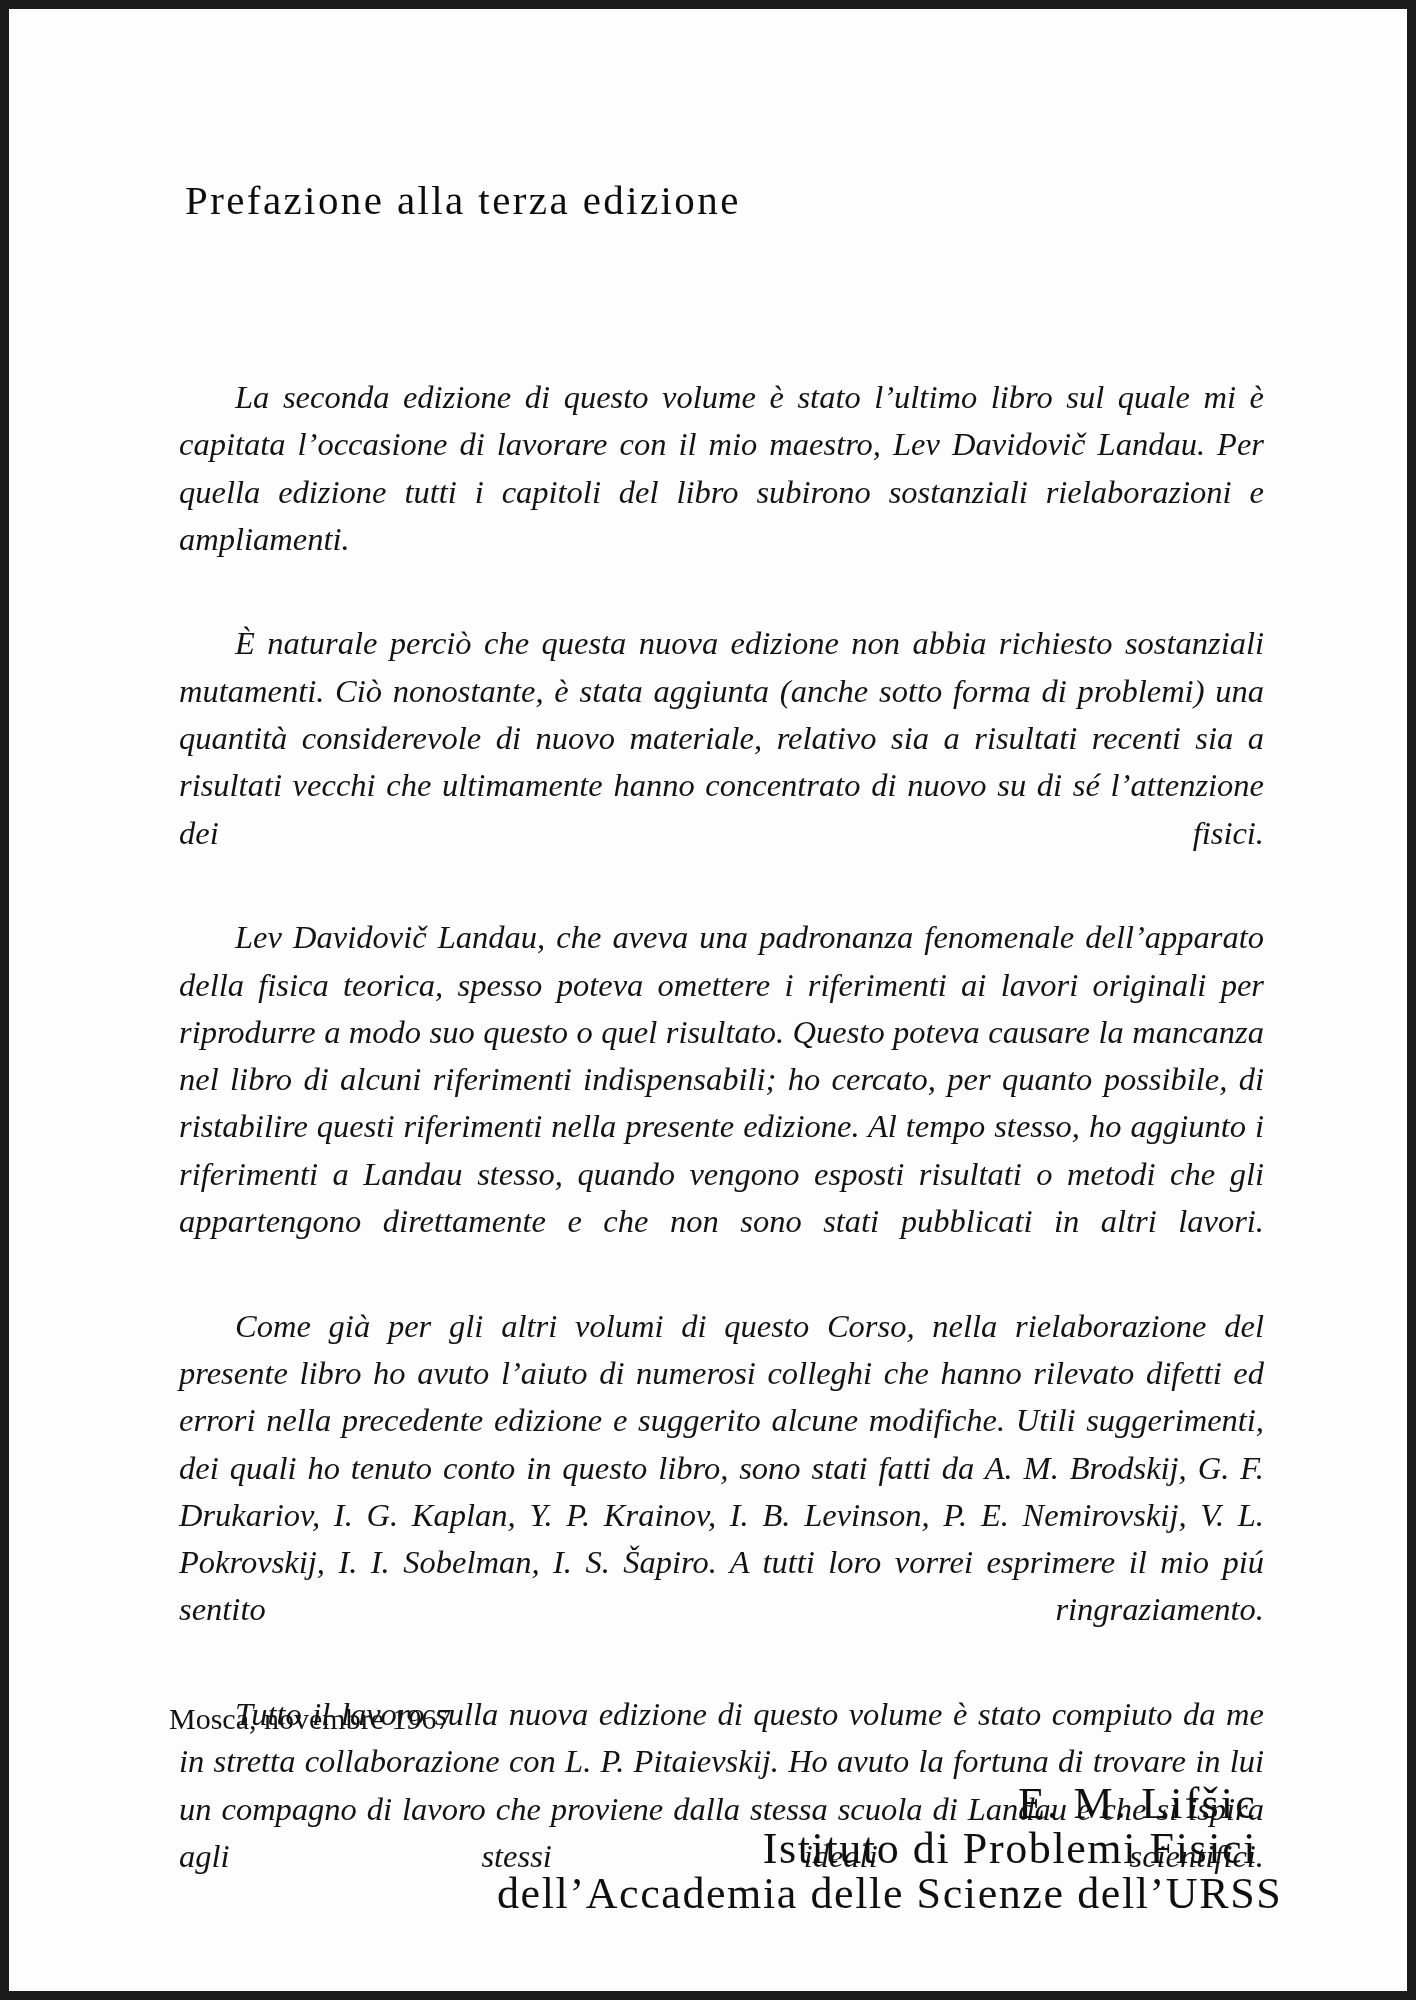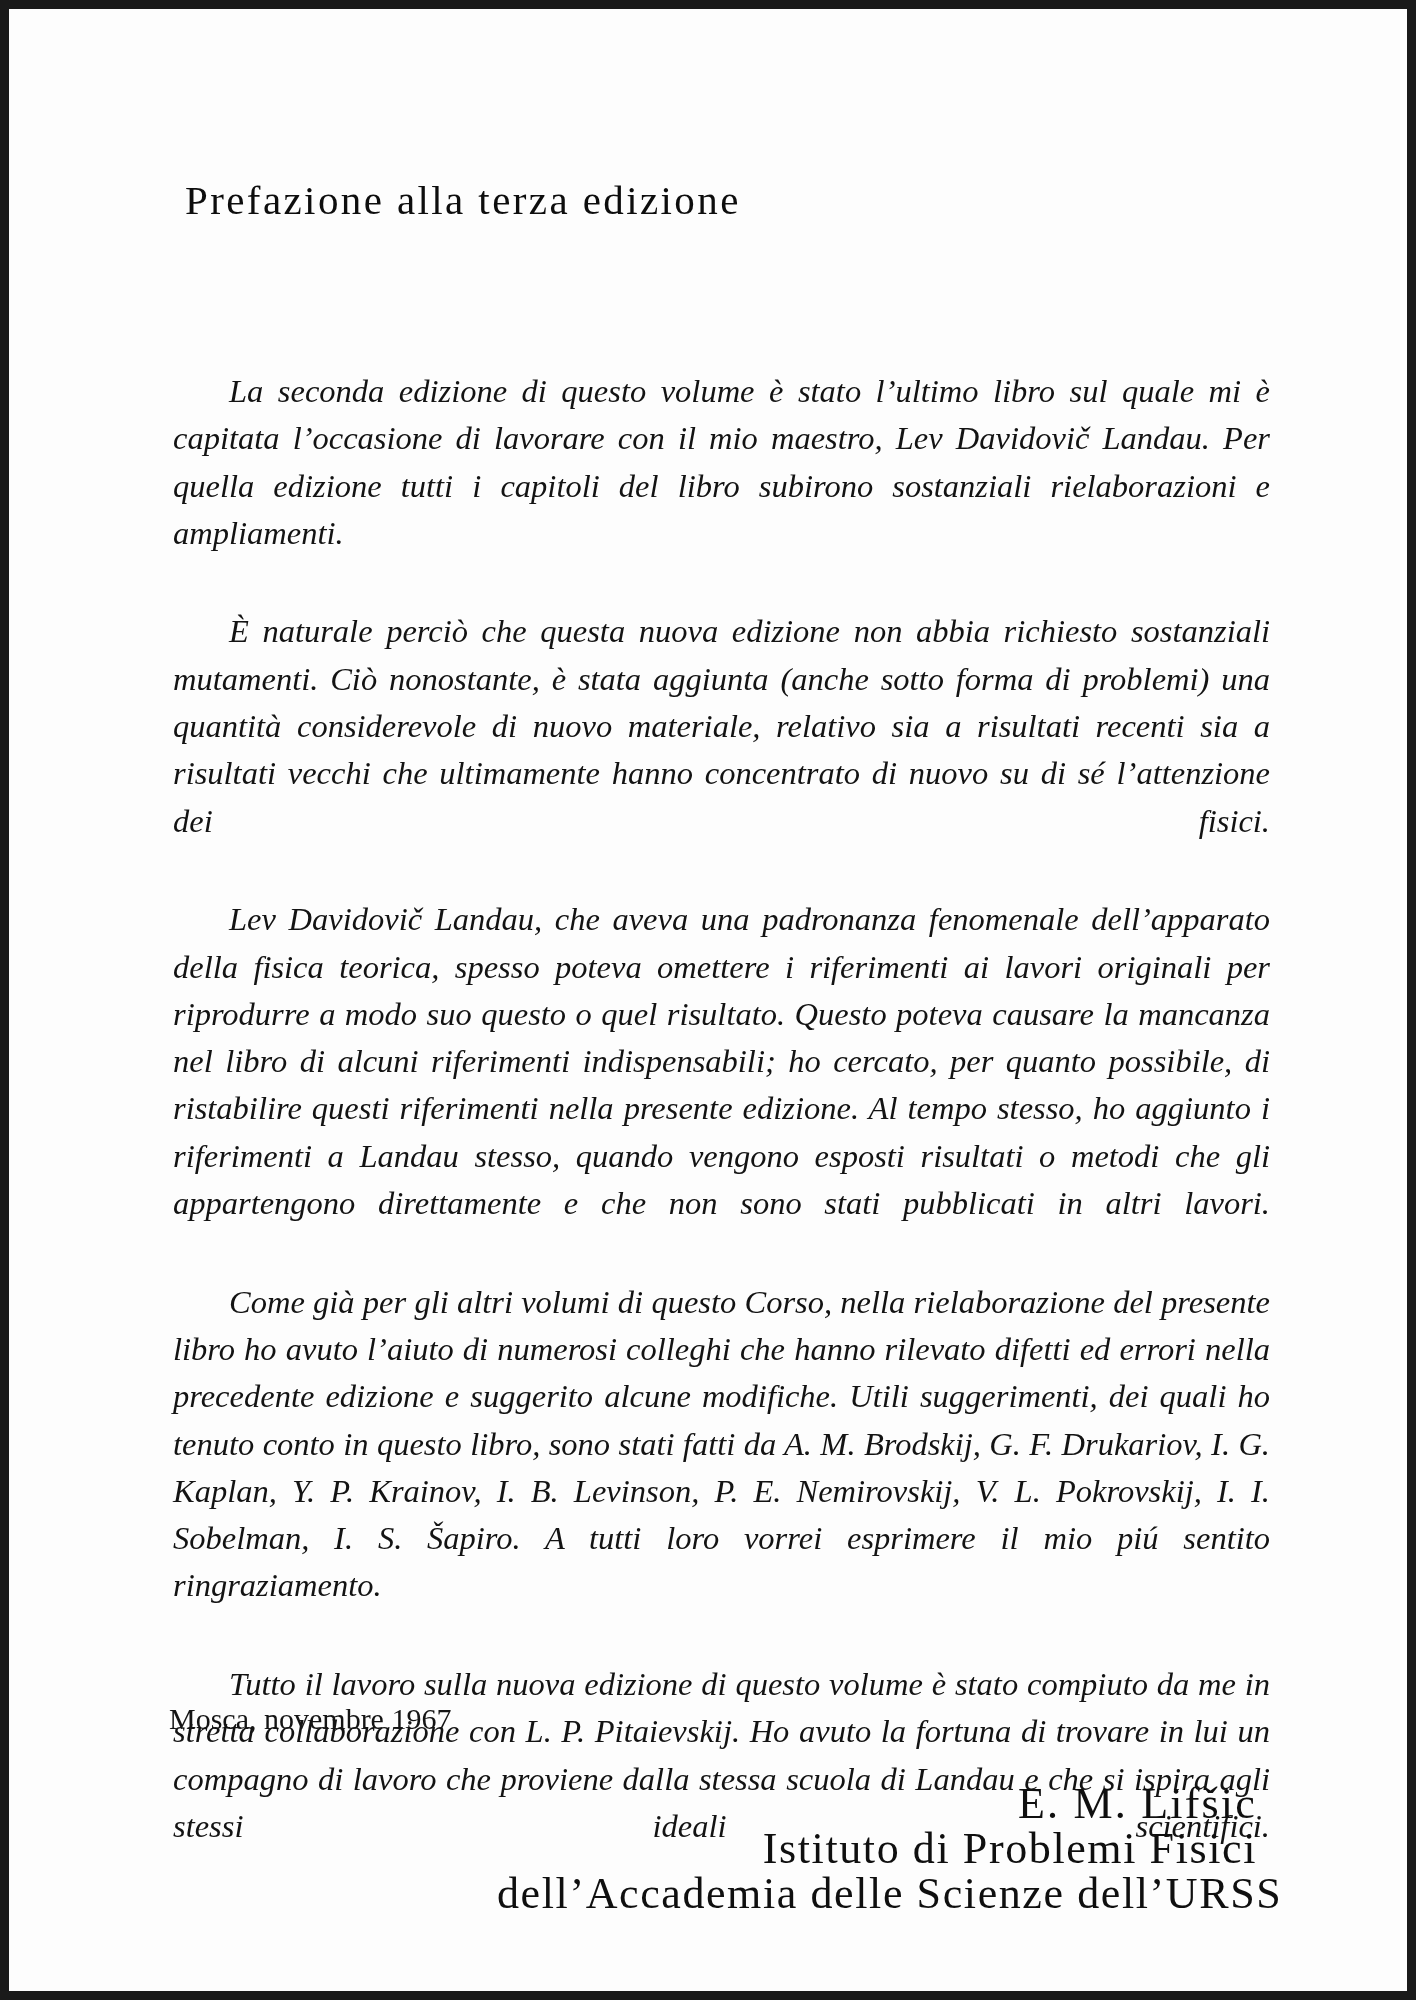--- a/index.html
+++ b/index.html
@@ -43,21 +43,21 @@
   }
 
   .body-block {
     position: absolute;
     left: 160px;
     top: 355px;
     width: 1105px;
   }
 
   p.para {
-    margin: 4px;
+    margin: 10px;
     font-family: "Liberation Serif", "DejaVu Serif", serif;
     font-style: italic;
     font-size: 32.5px;
     line-height: 47.3px;
     color: #131313;
     text-align: justify;
     text-justify: inter-word;
     text-indent: 56px;
     hyphens: manual;
     -webkit-hyphens: manual;

